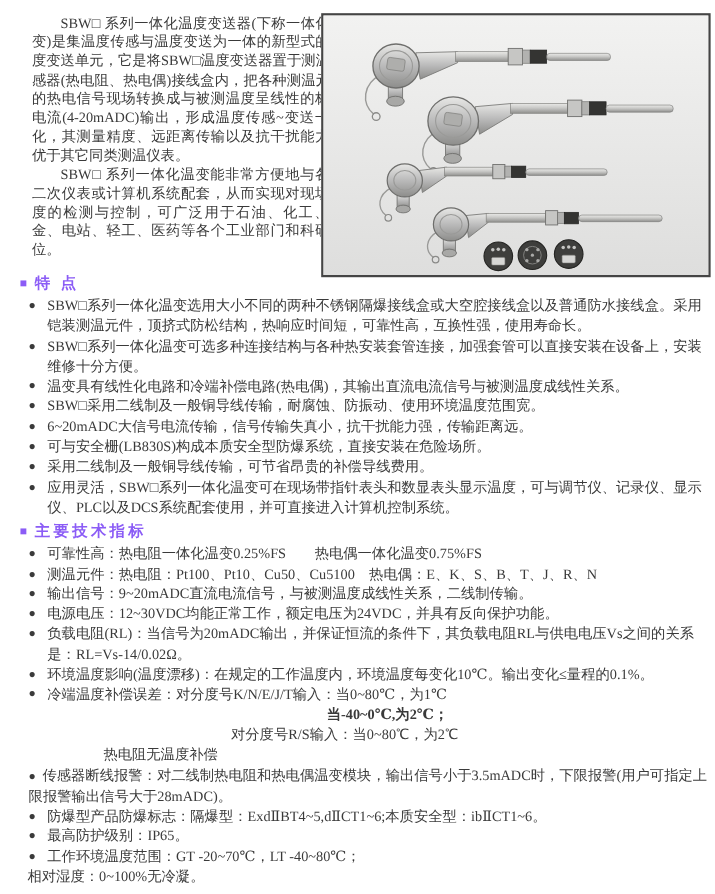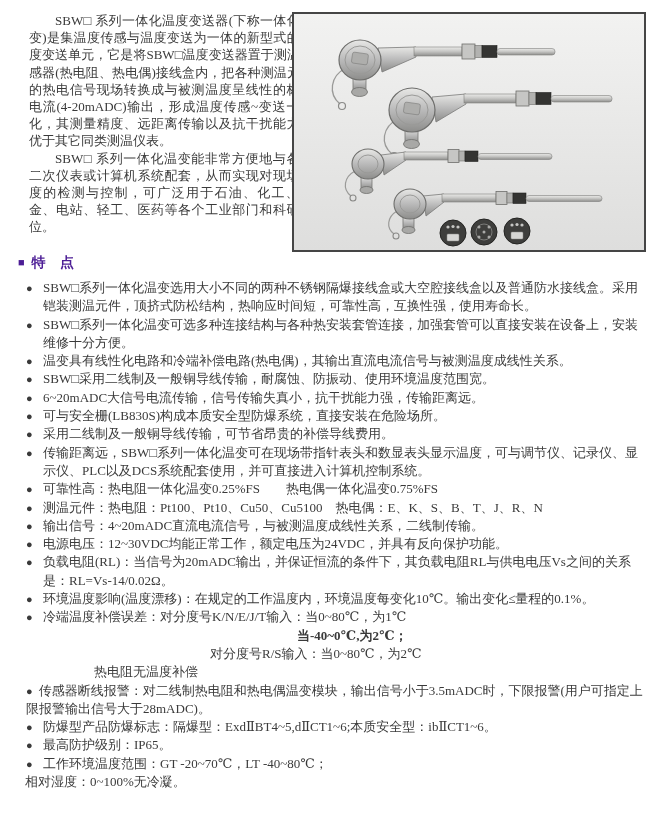--- a/index.html
+++ b/index.html
@@ -4,31 +4,31 @@
 <style>
   html,body{margin:0;padding:0;background:#ffffff;}
   .page{position:relative;width:650px;height:813px;background:#ffffff;overflow:hidden;
         font-family:"Liberation Serif","DejaVu Serif",serif;color:#3a3a3a;}
   .intro{position:absolute;left:6px;top:12px;width:284px;font-size:13px;line-height:17.2px;text-align:justify;margin-left:23px;}
   .intro p{margin:0;text-indent:2em;}
   .photo{position:absolute;left:292px;top:12px;width:350px;height:236px;margin:0;
          border:2px solid #454545;background:#e9e9e8;}
   .photo svg{display:block;width:100%;height:100%;}
   .body{position:absolute;left:6px;top:251px;width:640px;font-size:13px;line-height:18.3px;}
-  h2.sec{font-family:Liberation Mono, monospace;font-size:14px;font-weight:bold;
-         color:#4c1d95;letter-spacing:3px;margin:0 0 2px 12px;line-height:25px;}
+  h2.sec{font-family:Liberation Serif, serif;font-size:14px;font-weight:bold;
+         color:#8b5cf6;letter-spacing:3px;margin:0 0 2px 12px;line-height:15px;}
   h2.sec.specs-h{margin-top:6px;}
   h2.sec .marker{font-size:11px;letter-spacing:0;margin-right:7px;position:relative;top:-1px;}
   .li{display:flex;margin-left:20px;}
   .li .bullet{flex:0 0 auto;width:17px;font-size:11px;}
   .li .txt{flex:1;}
   .li-flow{padding-left:20px;}
   .li-flow .bullet{font-size:11px;margin-right:6px;}
   .cold-line2{margin-left:291px;font-weight:bold;}
-  .cold-line3{margin-left:204px;}
+  .cold-line3{margin-left:204px;font-family:Liberation Serif, serif;}
   .cold-line4{margin-left:88px;}
   .footer-line{padding-left:19px;margin:0;}
 </style>
 </head>
 <body>
 
 <div class="page">
 
   <section class="intro">
     <p>SBW□ 系列一体化温度变送器(下称一体化温变)是集温度传感与温度变送为一体的新型式的温度变送单元，它是将SBW□温度变送器置于测温传感器(热电阻、热电偶)接线盒内，把各种测温元件的热电信号现场转换成与被测温度呈线性的标准电流(4-20mADC)输出，形成温度传感~变送一体化，其测量精度、远距离传输以及抗干扰能力都优于其它同类测温仪表。</p>
@@ -170,35 +170,36 @@
     <div class="li">
         <span class="bullet">●</span>
         <span class="txt">可与安全栅(LB830S)构成本质安全型防爆系统，直接安装在危险场所。</span>
       </div>
     <div class="li">
         <span class="bullet">●</span>
         <span class="txt">采用二线制及一般铜导线传输，可节省昂贵的补偿导线费用。</span>
       </div>
     <div class="li">
         <span class="bullet">●</span>
-        <span class="txt">传输距离远，SBW□系列一体化温变可在现场带指针表头和数显表头显示温度，可与调节仪、记录仪、显示仪、PLC以及DCS系统配套使用，并可直接进入计算机控制系统。</span>
-      </div>
-
+        <span class="txt">应用灵活，SBW□系列一体化温变可在现场带指针表头和数显表头显示温度，可与调节仪、记录仪、显示仪、PLC以及DCS系统配套使用，并可直接进入计算机控制系统。</span>
+      </div>
+
+    <h2 class="sec specs-h"><span class="marker">■</span><span>主要技术指标</span></h2>
 
     <div class="li">
         <span class="bullet">●</span>
         <span class="txt">可靠性高：热电阻一体化温变0.25%FS　　热电偶一体化温变0.75%FS</span>
       </div>
     <div class="li">
         <span class="bullet">●</span>
         <span class="txt">测温元件：热电阻：Pt100、Pt10、Cu50、Cu5100　热电偶：E、K、S、B、T、J、R、N</span>
       </div>
     <div class="li">
         <span class="bullet">●</span>
-        <span class="txt">输出信号：4~20mADC直流电流信号，与被测温度成线性关系，二线制传输。</span>
+        <span class="txt">输出信号：9~20mADC直流电流信号，与被测温度成线性关系，二线制传输。</span>
       </div>
     <div class="li">
         <span class="bullet">●</span>
         <span class="txt">电源电压：12~30VDC均能正常工作，额定电压为24VDC，并具有反向保护功能。</span>
       </div>
     <div class="li">
         <span class="bullet">●</span>
         <span class="txt">负载电阻(RL)：当信号为20mADC输出，并保证恒流的条件下，其负载电阻RL与供电电压Vs之间的关系是：RL=Vs-14/0.02Ω。</span>
       </div>
     <div class="li">

